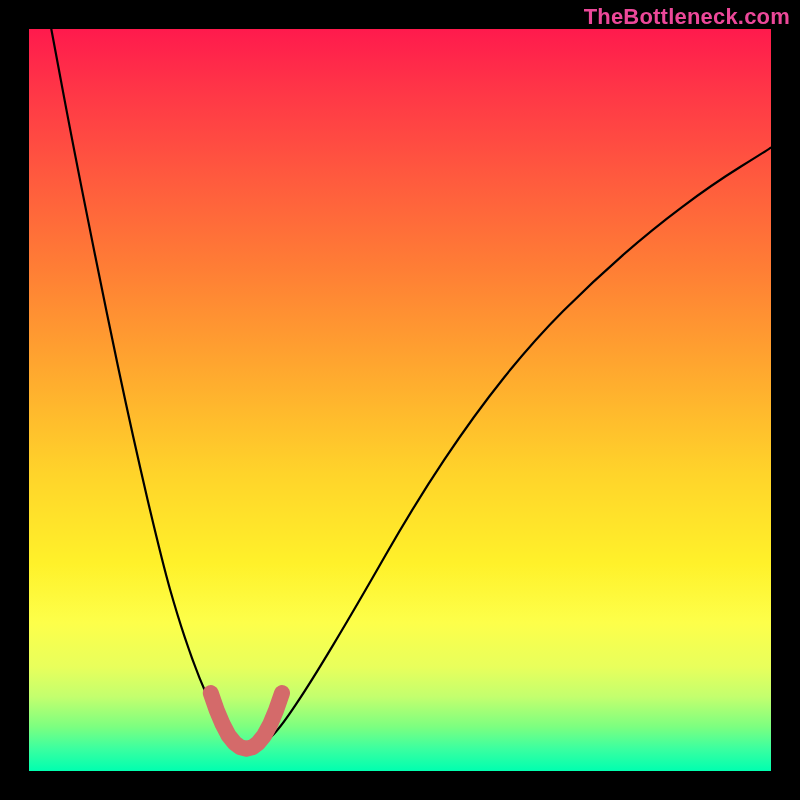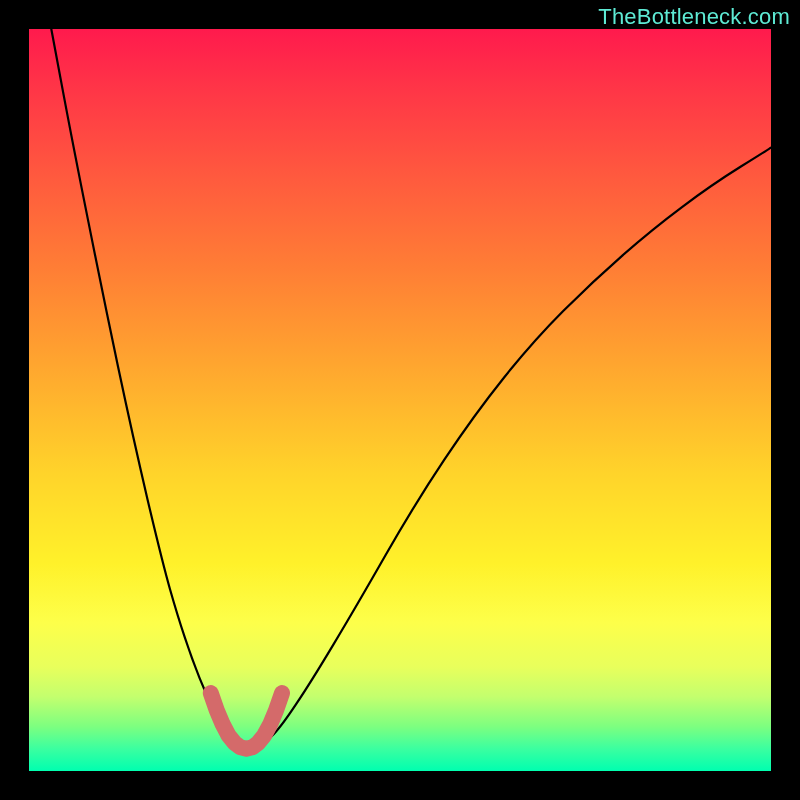--- a/index.html
+++ b/index.html
@@ -37,23 +37,23 @@
     position: absolute;
     left: 0;
     top: 0;
     width: 742px;
     height: 742px;
   }
   .watermark {
     position: absolute;
     top: 4px;
     right: 10px;
-    color: #5eead4;
+    color: #ec4899;
     font-size: 22px;
-    font-weight: 400;
+    font-weight: 700;
     letter-spacing: 0.2px;
   }
 </style>
 </head>
 <body>
 
 <div class="watermark">TheBottleneck.com</div>
 
 <div class="frame">
   <svg class="canvas" viewBox="0 0 742 742" preserveAspectRatio="none">

